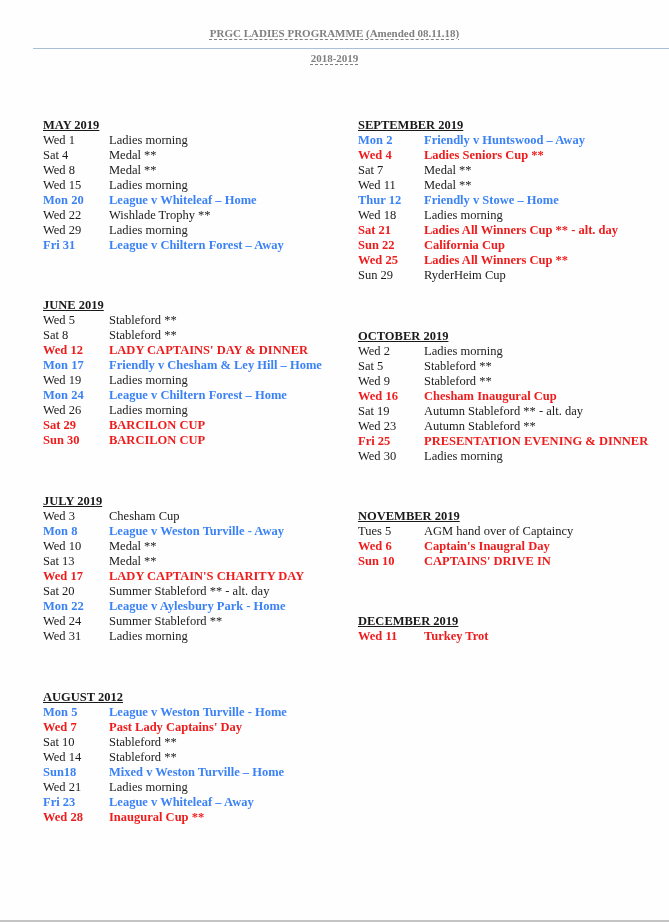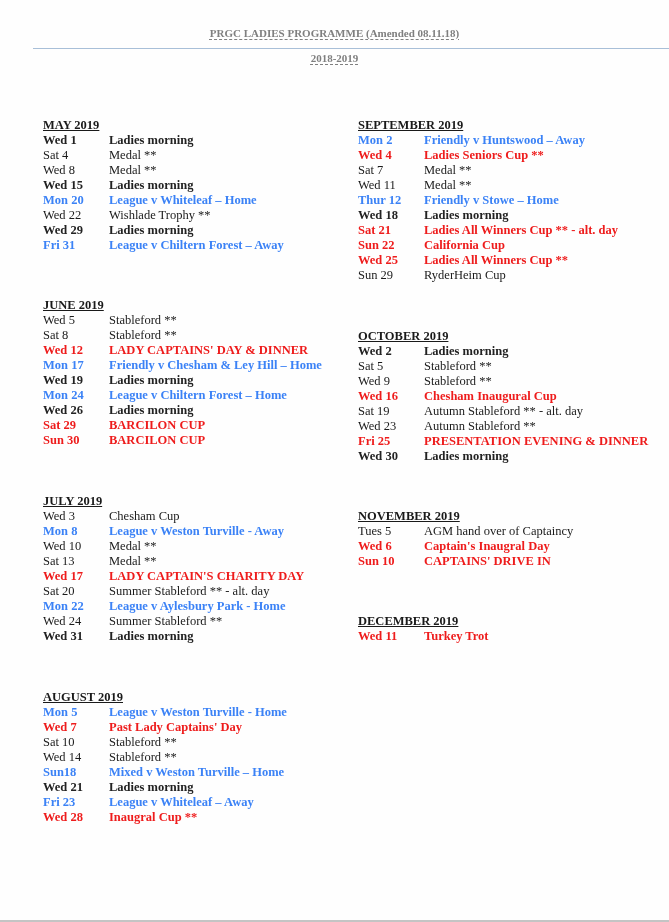--- a/index.html
+++ b/index.html
@@ -11,21 +11,21 @@
   #t1 { top:27px; }
   #t2 { top:52px; }
   .hrule { position:absolute; left:33px; right:0; top:48px; height:1px; background:#a8bfd8; }
   .section { position:absolute; }
   .month { font-weight:bold; text-decoration:underline; height:15px; line-height:15px; }
   .row { height:15px; line-height:15px; white-space:nowrap; }
   .row .d { display:inline-block; width:66px; }
   .row.bold { font-weight:normal; }
   .row.blue { color:#3b82f6; font-weight:bold; }
   .row.red { color:#ee1c1c; font-weight:bold; }
-  .row.normal { font-weight:bold; color:#222; }
+  .row.normal { font-weight:normal; color:#222; }
 </style>
 </head>
 <body>
 
 <div>
   <div class="title" id="t1">PRGC LADIES PROGRAMME (Amended 08.11.18)</div>
   <div class="hrule"></div>
   <div class="title" id="t2">2018-2019</div>
 
   <div class="section" style="left:43px;top:118px;">
@@ -57,29 +57,29 @@
       <div class="row blue"><span class="d">Mon 8</span><span class="e">League v Weston Turville - Away</span></div>
       <div class="row bold"><span class="d">Wed 10</span><span class="e">Medal **</span></div>
       <div class="row bold"><span class="d">Sat 13</span><span class="e">Medal **</span></div>
       <div class="row red"><span class="d">Wed 17</span><span class="e">LADY CAPTAIN'S CHARITY DAY</span></div>
       <div class="row bold"><span class="d">Sat 20</span><span class="e">Summer Stableford ** - alt. day</span></div>
       <div class="row blue"><span class="d">Mon 22</span><span class="e">League v Aylesbury Park  - Home</span></div>
       <div class="row bold"><span class="d">Wed 24</span><span class="e">Summer Stableford **</span></div>
       <div class="row normal"><span class="d">Wed 31</span><span class="e">Ladies morning</span></div>
     </div>
   <div class="section" style="left:43px;top:690px;">
-      <div class="month">AUGUST 2019</div>
+      <div class="month">AUGUST 2012</div>
       <div class="row blue"><span class="d">Mon 5</span><span class="e">League v Weston Turville - Home</span></div>
       <div class="row red"><span class="d">Wed 7</span><span class="e">Past Lady Captains' Day</span></div>
       <div class="row bold"><span class="d">Sat 10</span><span class="e">Stableford **</span></div>
       <div class="row bold"><span class="d">Wed 14</span><span class="e">Stableford **</span></div>
       <div class="row blue"><span class="d">Sun18</span><span class="e">Mixed v Weston Turville  – Home</span></div>
       <div class="row normal"><span class="d">Wed 21</span><span class="e">Ladies morning</span></div>
       <div class="row blue"><span class="d">Fri 23</span><span class="e">League v Whiteleaf – Away</span></div>
-      <div class="row red"><span class="d">Wed 28</span><span class="e">Inaugral Cup **</span></div>
+      <div class="row red"><span class="d">Wed 28</span><span class="e">Inaugural Cup **</span></div>
     </div>
   <div class="section" style="left:358px;top:118px;">
       <div class="month">SEPTEMBER 2019</div>
       <div class="row blue"><span class="d">Mon 2</span><span class="e">Friendly v Huntswood – Away</span></div>
       <div class="row red"><span class="d">Wed 4</span><span class="e">Ladies Seniors Cup **</span></div>
       <div class="row bold"><span class="d">Sat 7</span><span class="e">Medal **</span></div>
       <div class="row bold"><span class="d">Wed 11</span><span class="e">Medal **</span></div>
       <div class="row blue"><span class="d">Thur 12</span><span class="e">Friendly v Stowe – Home</span></div>
       <div class="row normal"><span class="d">Wed 18</span><span class="e">Ladies morning</span></div>
       <div class="row red"><span class="d">Sat 21</span><span class="e">Ladies All Winners Cup ** - alt. day</span></div>

